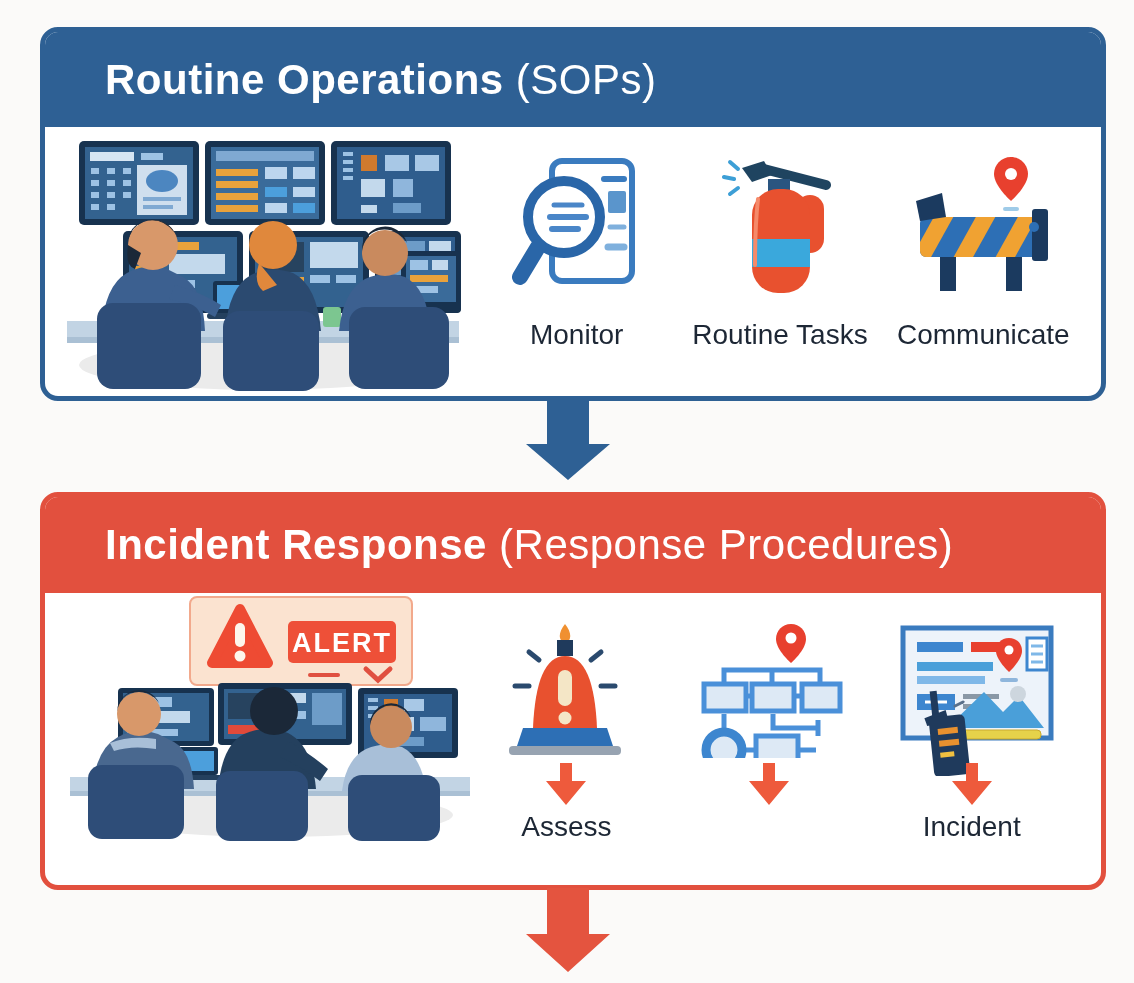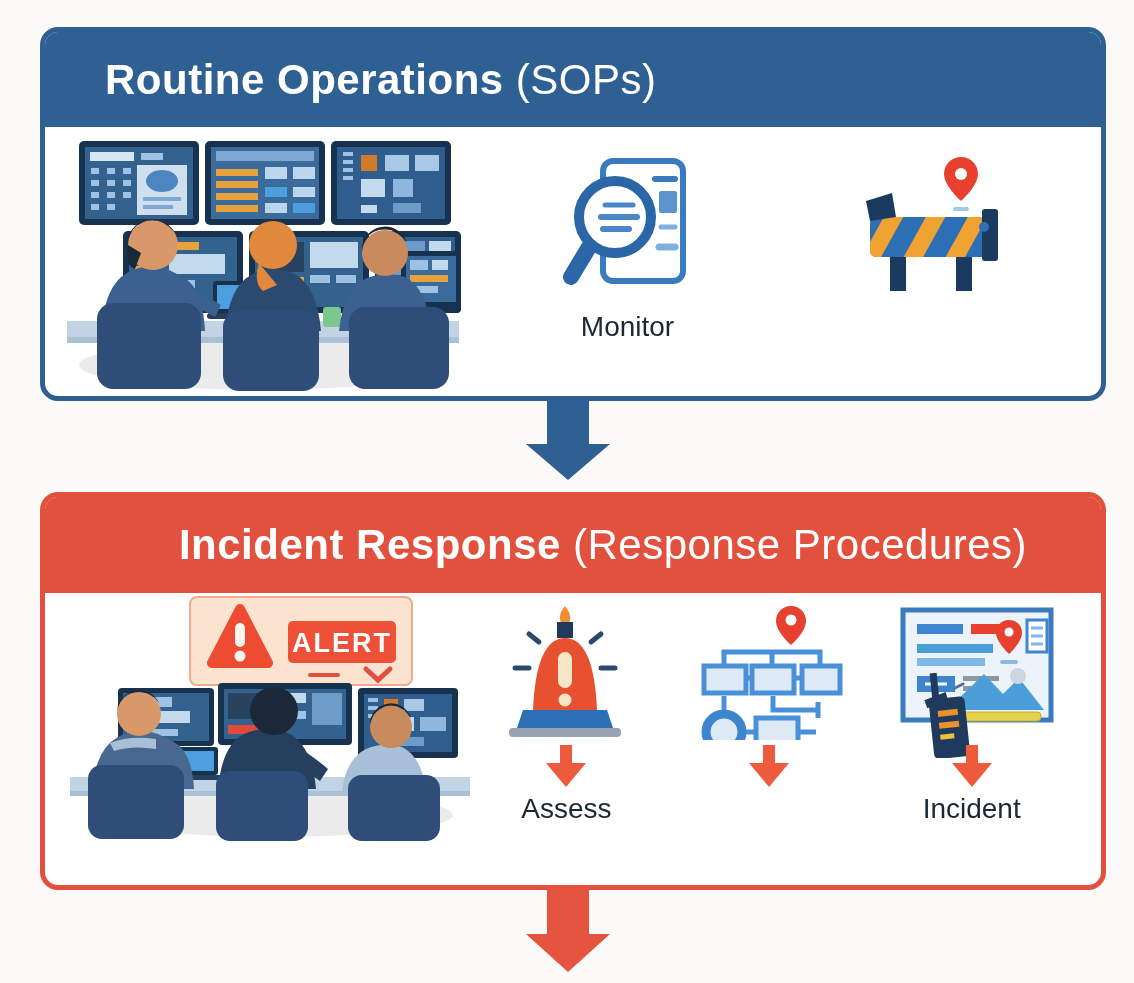--- a/index.html
+++ b/index.html
@@ -12,47 +12,47 @@
   .panel {
     position:absolute; left:40px; width:1066px;
     background:#ffffff; border-radius:18px; overflow:hidden;
   }
   .panel-blue { top:27px; height:374px; border:5px solid #2e6094; }
   .panel-red  { top:492px; height:398px; border:5px solid #e2503e; }
   .panel-header {
     display:flex; align-items:center; padding-left:60px;
   }
   .header-blue { height:95px; background:#2e6094; }
-  .header-red  { height:96px; background:#e2503e;justify-content:center; }
+  .header-red  { height:96px; background:#e2503e; }
   .panel-title { color:#ffffff; font-size:42px; letter-spacing:0.5px; }
   .t-main  { font-weight:bold; }
   .t-paren { font-weight:normal; }
   .panel-body { position:relative; width:100%; }
   .body-blue { height:269px; }
   .body-red  { height:292px; }
   .illustration { position:absolute; }
   .illus-top { left:18px; top:8px; }
   .illus-bottom { left:15px; top:0; }
   .steps-row {
     position:absolute; top:0; bottom:0; display:flex;
   }
   .steps-top { left:430px; right:16px; }
   .steps-bottom { left:420px; right:28px; }
   .step-col {
     flex:1; display:flex; flex-direction:column; align-items:center;
   }
   .steps-top .step-col { padding-top:28px; }
-  .steps-bottom .step-col { padding-top:16px; }
+  .steps-bottom .step-col { padding-top:34px; }
   .icon-box {
     height:140px; display:flex; align-items:center; justify-content:center;
     overflow:visible;
   }
   .steps-bottom .icon-box { height:128px; }
   .step-label {
-    margin-top:14px; font-size:28px; line-height:35px; color:#1d2735;
+    margin-top:22px; font-size:28px; line-height:35px; color:#1d2735;
     text-align:center; font-weight:normal; max-width:190px;
   }
   .steps-bottom .step-label { margin-top:4px; }
   .mini-arrow { margin-top:8px; }
   .flow-arrow { position:absolute; left:526px; }
   .flow-arrow-blue { top:401px; }
   .flow-arrow-red  { top:888px; }
   svg { display:block; }
   .alert-text {
     font-family:"Liberation Sans", sans-serif;
@@ -213,20 +213,39 @@
               <path d="M42 50 H70" stroke="#4a86c8" stroke-width="5" stroke-linecap="round"></path>
               <path d="M38 62 H74" stroke="#4a86c8" stroke-width="6" stroke-linecap="round"></path>
               <path d="M40 74 H66" stroke="#4a86c8" stroke-width="6" stroke-linecap="round"></path>
               <path d="M26 92 L8 122" stroke="#2a66a8" stroke-width="16" stroke-linecap="round"></path>
             </svg>
           </div>
           <div class="step-label">Monitor</div>
         </div>
         <div class="step-col">
           <div class="icon-box">
+            <svg width="116" height="140" viewBox="0 0 116 140">
+              <g stroke="#3d9fd6" stroke-width="4" stroke-linecap="round">
+                <path d="M16 14 L8 7"></path>
+                  <path d="M12 24 L2 22"></path>
+                  <path d="M16 33 L8 39"></path>
+              </g>
+              <path d="M20 13 L42 6 L50 20 L30 27 Z" fill="#1f4460"></path>
+              <path d="M42 14 L104 30" stroke="#1f4460" stroke-width="10" stroke-linecap="round"></path>
+              <rect x="46" y="24" width="22" height="14" fill="#2a5580"></rect>
+              <rect x="74" y="40" width="28" height="58" rx="14" fill="#e8512f"></rect>
+              <rect x="30" y="34" width="58" height="104" rx="26" fill="#e8512f"></rect>
+              <rect x="30" y="84" width="58" height="28" fill="#3aa8dc"></rect>
+              <path d="M36 44 Q33 70 33 110" stroke="#f58a6a" stroke-width="4" stroke-linecap="round" fill="none"></path>
+            </svg>
+          </div>
+          <div class="step-label">Routine Tasks</div>
+        </div>
+        <div class="step-col">
+          <div class="icon-box">
             <svg width="150" height="140" viewBox="0 0 150 140">
               <g>
                 <path d="M103 2 C93 2 86 10 86 19 C86 31 103 46 103 46 C103 46 120 31 120 19 C120 10 113 2 103 2 Z" fill="#e8402e"></path>
                 <circle cx="103" cy="19" r="6" fill="#ffffff"></circle>
                 <path d="M97 54 H109" stroke="#9fcbe8" stroke-width="4" stroke-linecap="round"></path>
               </g>
               <defs>
                   <clipPath id="boardclip">
                     <rect x="12" y="62" width="126" height="40" rx="6"></rect>
                   </clipPath>
@@ -238,20 +257,21 @@
                   <path d="M94 108 L124 54"></path>
                   <path d="M136 108 L166 54"></path>
               </g>
               <path d="M8 46 L34 38 L38 62 L12 66 Z" fill="#1b3a5f"></path>
               <rect x="124" y="54" width="16" height="52" rx="3" fill="#1b3a5f"></rect>
               <circle cx="126" cy="72" r="5" fill="#2d6fb5"></circle>
               <rect x="32" y="102" width="16" height="34" fill="#1b3a5f"></rect>
               <rect x="98" y="102" width="16" height="34" fill="#1b3a5f"></rect>
             </svg>
           </div>
+          <div class="step-label">Communicate</div>
         </div>
       </div>
     </div>
   </section>
 
   <div class="flow-arrow flow-arrow-blue">
     <svg width="84" height="79" viewBox="0 0 84 79">
       <path d="M21 0 H63 V43 H84 L42 79 L0 43 H21 Z" fill="#2e6094"></path>
     </svg>
   </div>

